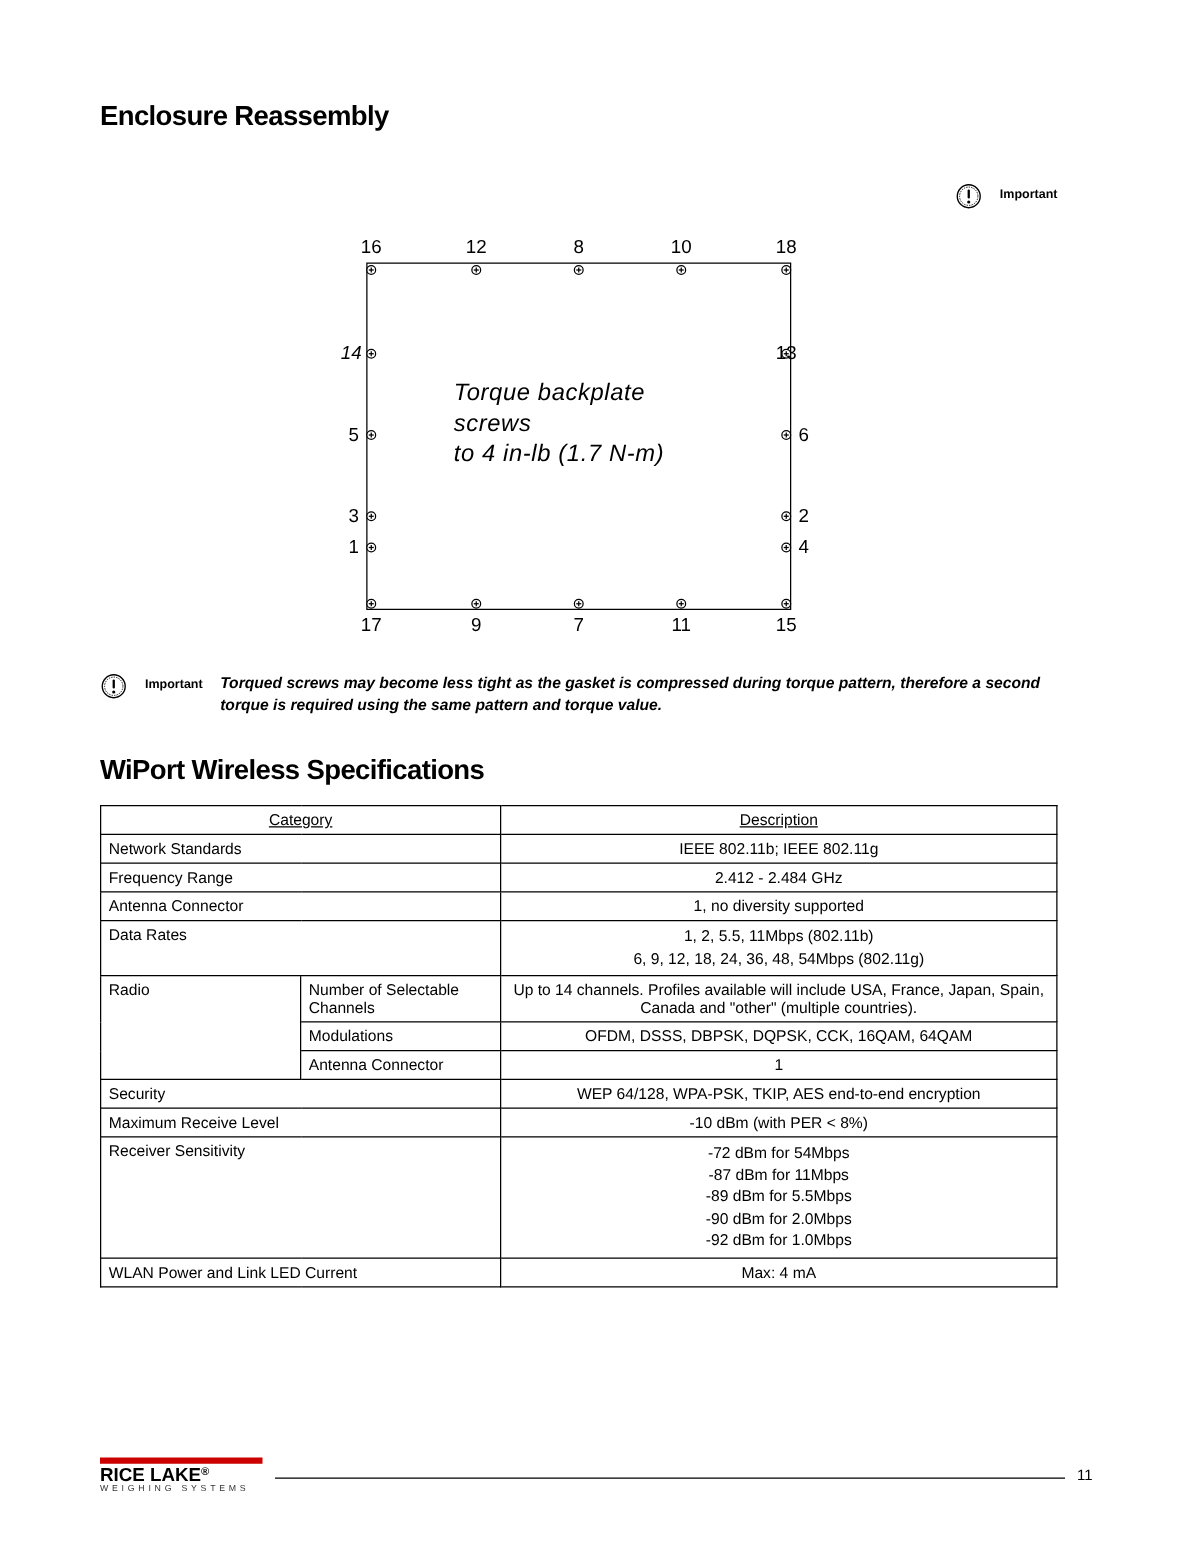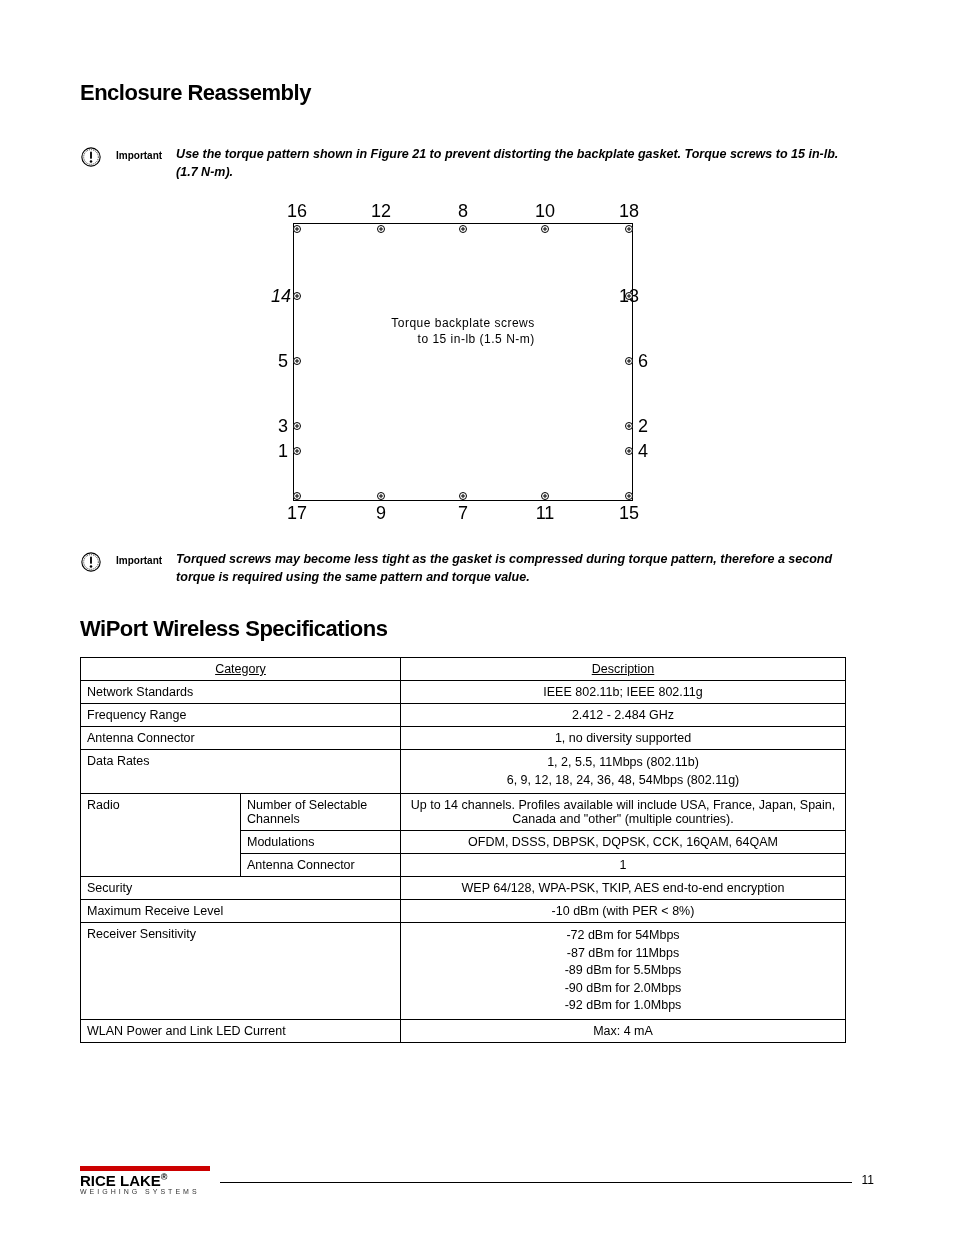--- a/index.html
+++ b/index.html
@@ -90,31 +90,32 @@
     background: #000;
   }
   .screw::before {
     left: 50%; top: 1px; bottom: 1px; width: 1px; transform: translateX(-50%);
   }
   .screw::after {
     top: 50%; left: 1px; right: 1px; height: 1px; transform: translateY(-50%);
   }
   .snum {
     position: absolute;
-    font-size: 18px;
+    font-size: 15px;
     font-family: Helvetica, Arial, sans-serif;
     color: #000;
     transform: translate(-50%, -50%);
     white-space: nowrap;
   }
   .diag-text {
     position: absolute;
-    font-size: 12px;
+    font-style: italic;
+    font-size: 19px;
     font-family: Helvetica, Arial, sans-serif;
-    text-align: right;
+    text-align: left;
     line-height: 1.3;
     letter-spacing: 0.5px;
     transform: translate(-50%, 0);
   }
 
   
   table.spec {
     border-collapse: collapse;
     width: 100%;
     font-size: 12.5px;
@@ -184,29 +185,28 @@
   <div class="important-row">
     <span class="important-icon">
       <svg viewBox="0 0 24 24">
           <circle cx="12" cy="12" r="10" fill="none" stroke="#000" stroke-width="1.2"></circle>
           <circle cx="12" cy="12" r="8" fill="none" stroke="#000" stroke-width="0.8" stroke-dasharray="1.2 1"></circle>
           <rect x="11" y="6" width="2" height="8" rx="1" fill="#000"></rect>
           <circle cx="12" cy="17" r="1.4" fill="#000"></circle>
         </svg>
     </span>
     <span class="important-label">Important</span>
-    <span class="important-text">Use the torque pattern shown in Figure 21 to prevent distorting the backplate gasket. Torque screws to 15 in-lb. (1.7 N-m).</span>
   </div>
 
   <div class="diagram-wrap">
     <div class="diagram" id="diagram">
       <div class="diag-frame"></div>
       <div class="diag-text" style="left:200px; top:115px;">
         <span>Torque backplate screws</span><br>
-        <span>to 15 in-lb (1.5 N-m)</span>
+        <span>to 4 in-lb (1.7 N-m)</span>
       </div>
     <div class="screw" style="left: 34px; top: 28px;"></div>
         <div class="snum" style="left: 34px; top: 10px;">16</div>
         <div class="screw" style="left: 118px; top: 28px;"></div>
         <div class="snum" style="left: 118px; top: 10px;">12</div>
         <div class="screw" style="left: 200px; top: 28px;"></div>
         <div class="snum" style="left: 200px; top: 10px;">8</div>
         <div class="screw" style="left: 282px; top: 28px;"></div>
         <div class="snum" style="left: 282px; top: 10px;">10</div>
         <div class="screw" style="left: 366px; top: 28px;"></div>

